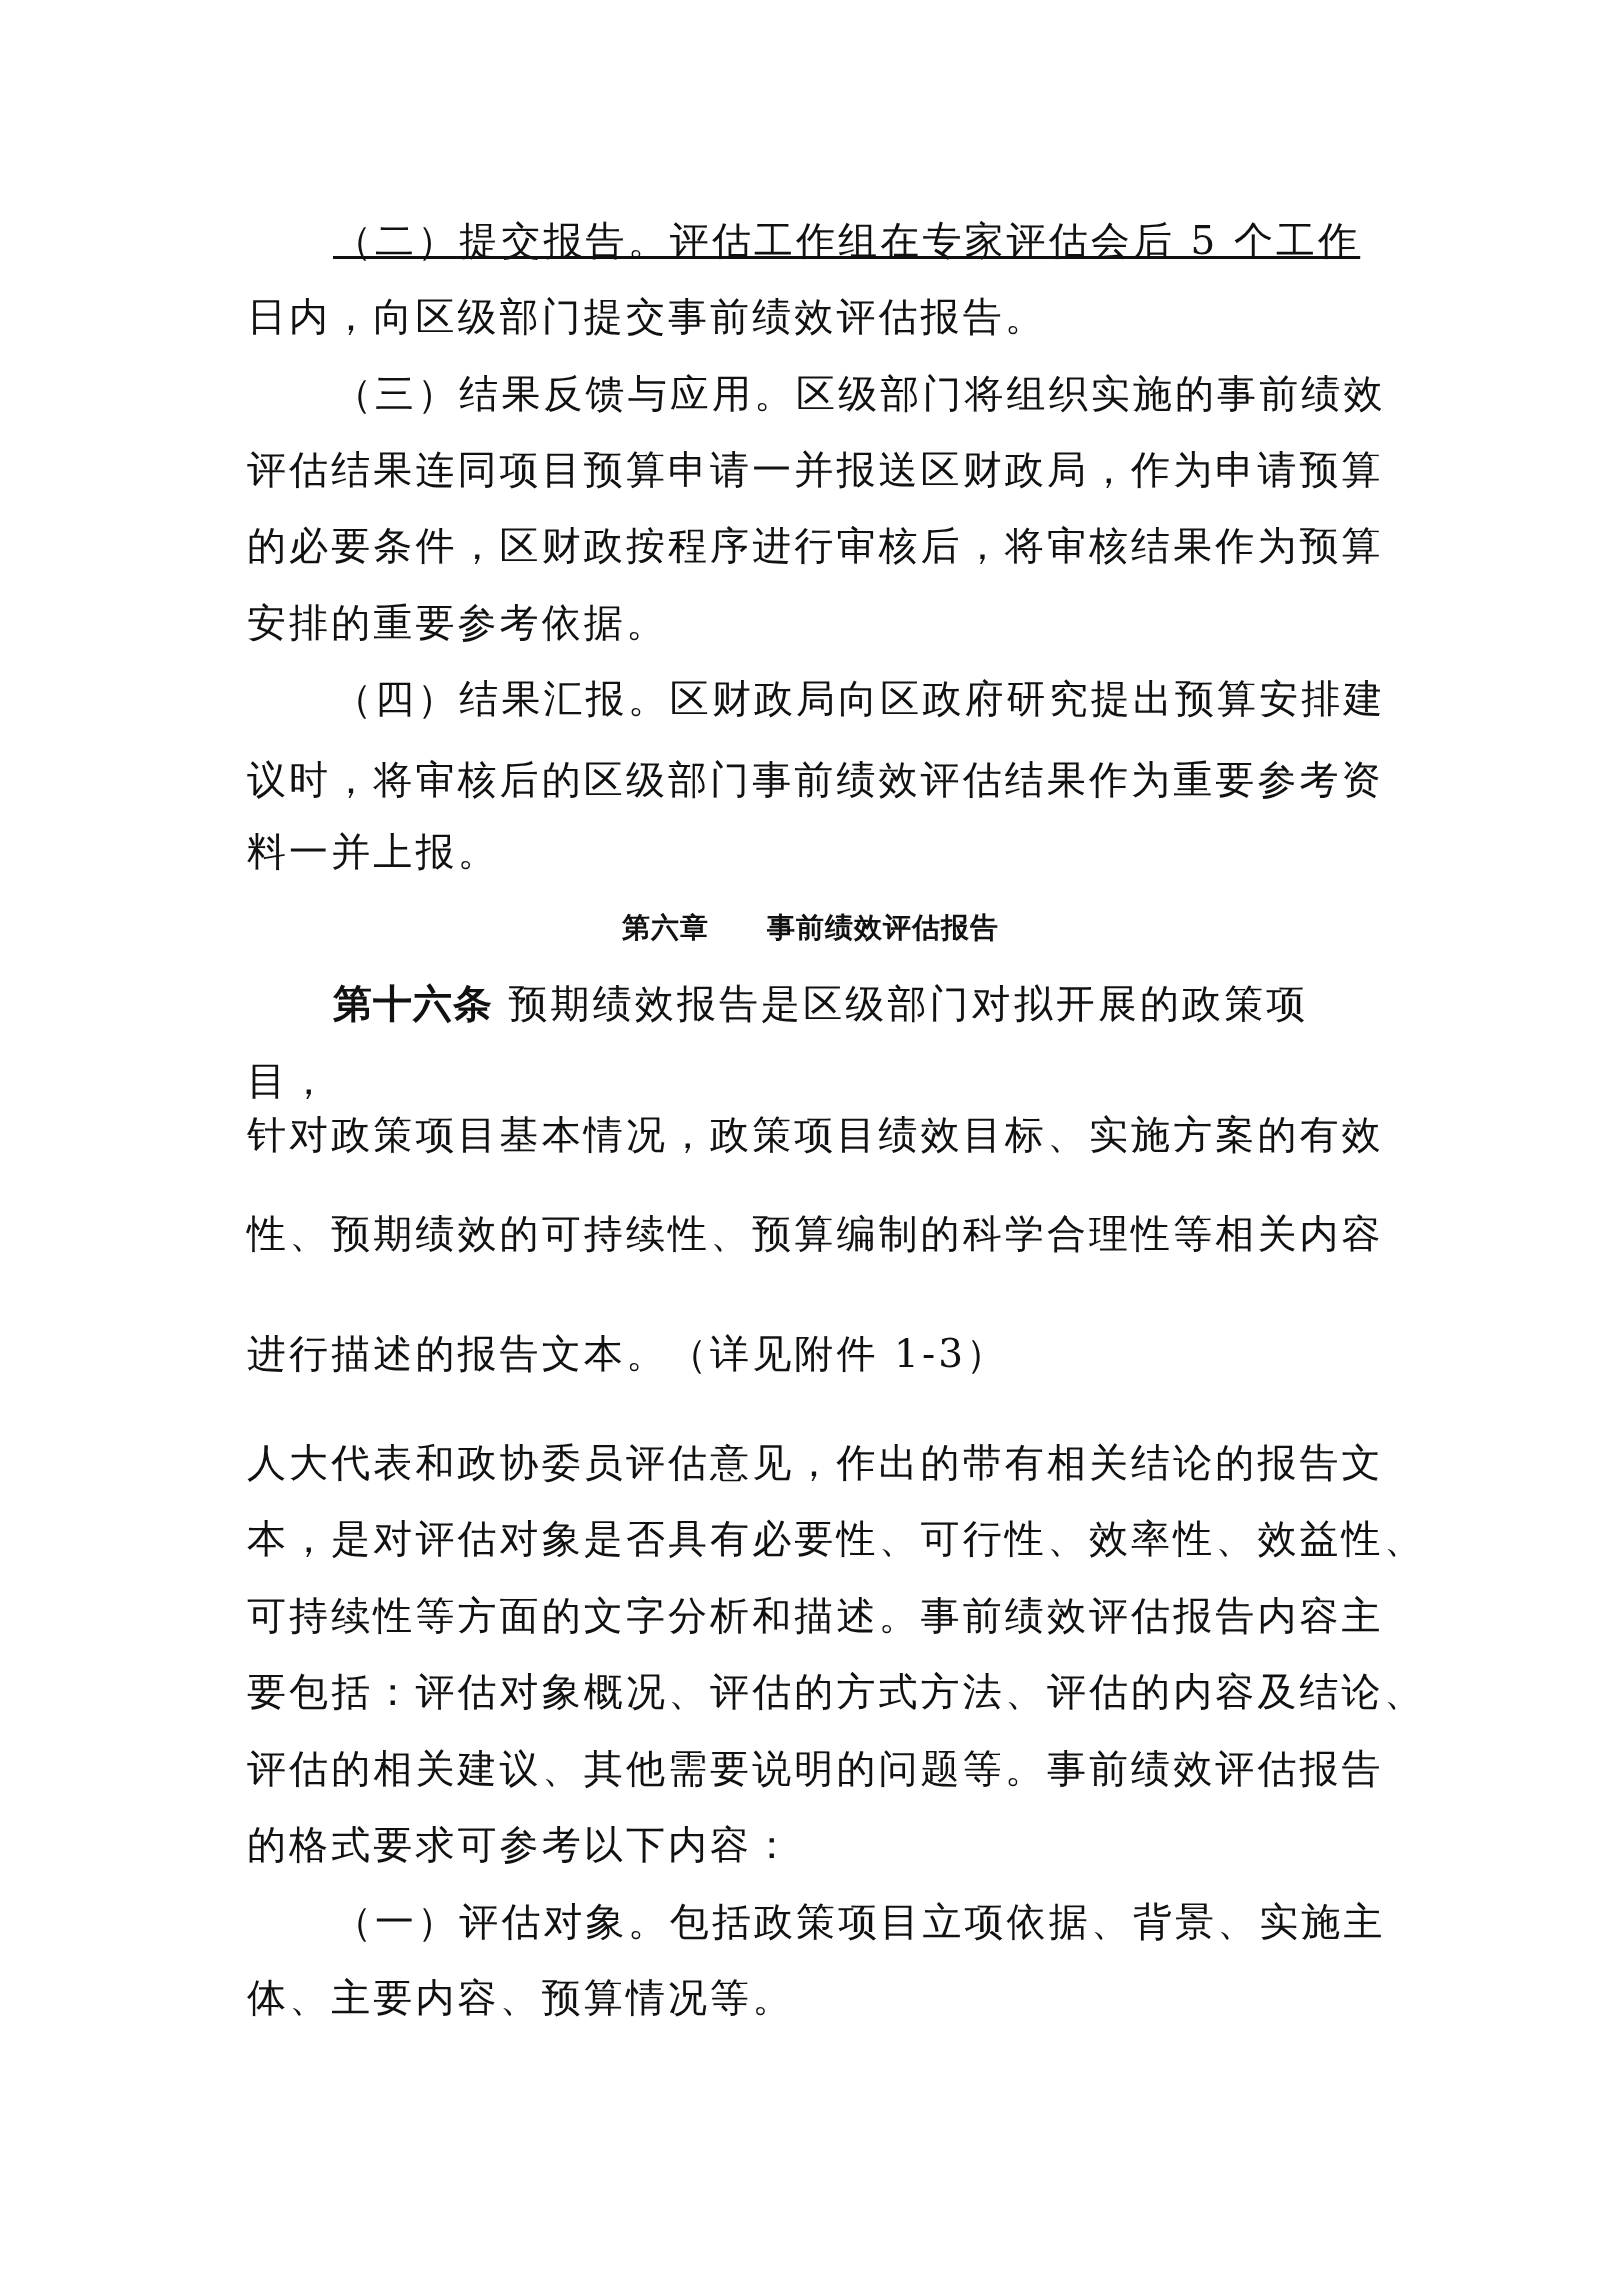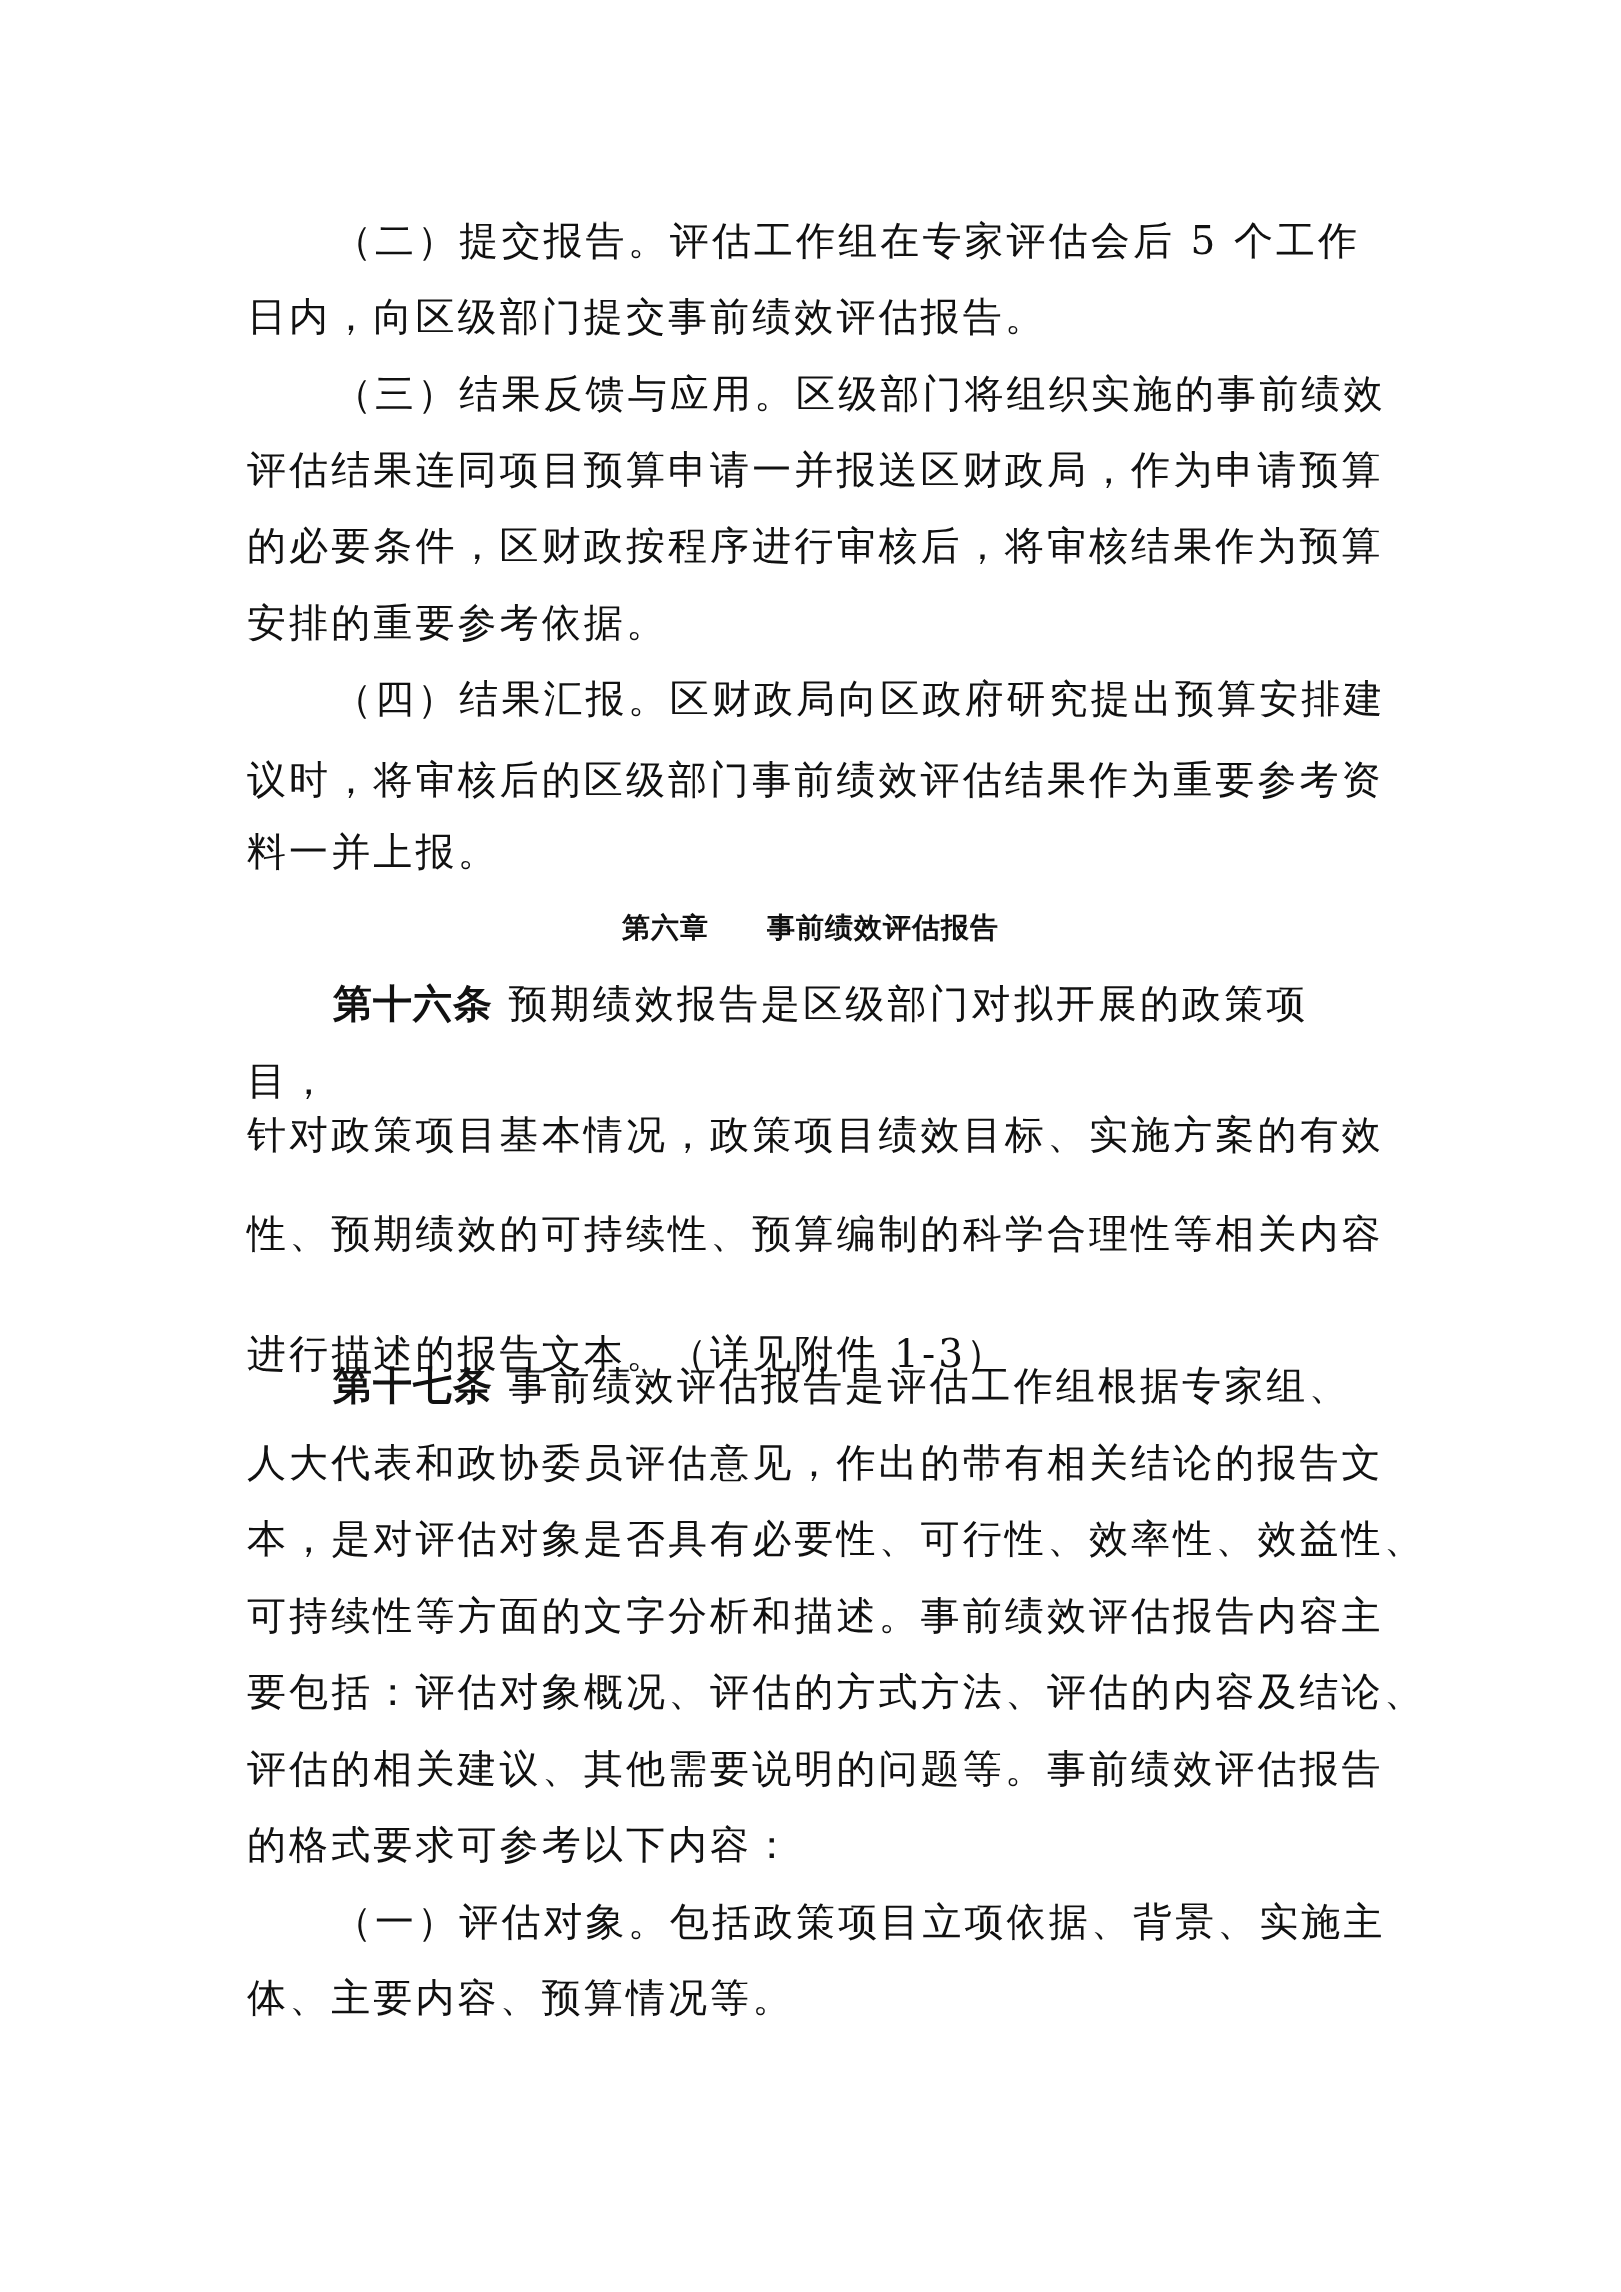--- a/index.html
+++ b/index.html
@@ -48,21 +48,21 @@
       font-family: "DejaVu Sans", "Liberation Sans", sans-serif;
       font-weight: bold;
       letter-spacing: 1px;
     }
   </style>
 </head>
 <body>
 
 <div class="page">
 
-  <div class="line indent" style="top:213px;">（二）提交报告。评估工作组在专家评估会后 5 个工作</div>
+  <div class="line indent" style="top:213px;text-decoration:underline;">（二）提交报告。评估工作组在专家评估会后 5 个工作</div>
   <div class="line" style="top:289px;">日内，向区级部门提交事前绩效评估报告。</div>
 
   <div class="line indent" style="top:366px;">（三）结果反馈与应用。区级部门将组织实施的事前绩效</div>
   <div class="line" style="top:442px;">评估结果连同项目预算申请一并报送区财政局，作为申请预算</div>
   <div class="line" style="top:518px;">的必要条件，区财政按程序进行审核后，将审核结果作为预算</div>
   <div class="line" style="top:595px;">安排的重要参考依据。</div>
 
   <div class="line indent" style="top:671px;">（四）结果汇报。区财政局向区政府研究提出预算安排建</div>
   <div class="line" style="top:752px;">议时，将审核后的区级部门事前绩效评估结果作为重要参考资</div>
   <div class="line" style="top:824px;">料一并上报。</div>
@@ -71,24 +71,20 @@
 
   <div class="line indent" style="top:976px;">
     <span class="bold">第十六条</span>
     <span>预期绩效报告是区级部门对拟开展的政策项</span>
   </div>
   <div class="line" style="top:1053px;">目，</div>
   <div class="line" style="top:1107px;">针对政策项目基本情况，政策项目绩效目标、实施方案的有效</div>
   <div class="line" style="top:1206px;">性、预期绩效的可持续性、预算编制的科学合理性等相关内容</div>
   <div class="line" style="top:1282px;margin-top:44px;">进行描述的报告文本。（详见附件 1-3）</div>
 
-  <div class="line indent" style="top:1358px;">
-    <span class="bold">第十七条</span>
-    <span>事前绩效评估报告是评估工作组根据专家组、</span>
-  </div>
   <div class="line" style="top:1435px;">人大代表和政协委员评估意见，作出的带有相关结论的报告文</div>
   <div class="line" style="top:1511px;">本，是对评估对象是否具有必要性、可行性、效率性、效益性、</div>
   <div class="line" style="top:1588px;">可持续性等方面的文字分析和描述。事前绩效评估报告内容主</div>
   <div class="line" style="top:1664px;">要包括：评估对象概况、评估的方式方法、评估的内容及结论、</div>
   <div class="line" style="top:1741px;">评估的相关建议、其他需要说明的问题等。事前绩效评估报告</div>
   <div class="line" style="top:1817px;">的格式要求可参考以下内容：</div>
 
   <div class="line indent" style="top:1894px;">（一）评估对象。包括政策项目立项依据、背景、实施主</div>
   <div class="line" style="top:1970px;">体、主要内容、预算情况等。</div>
 

